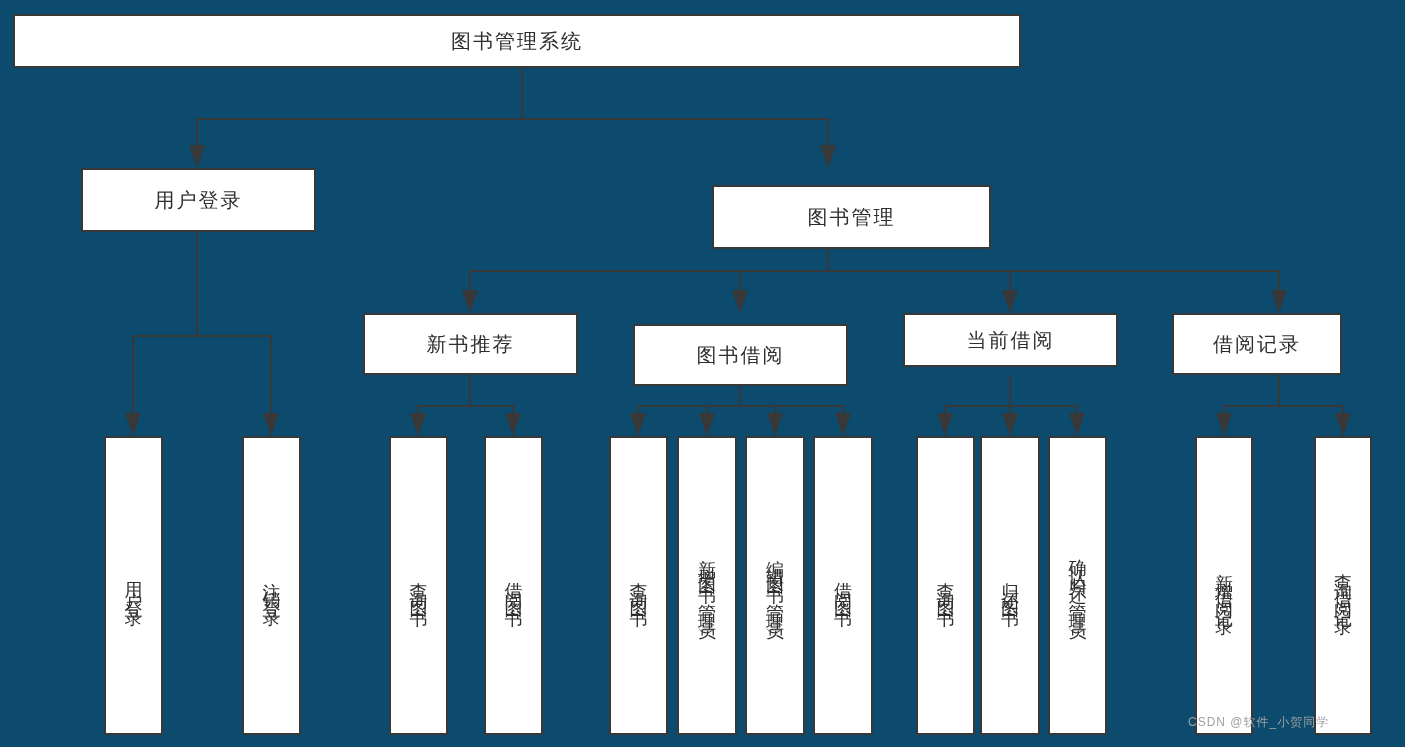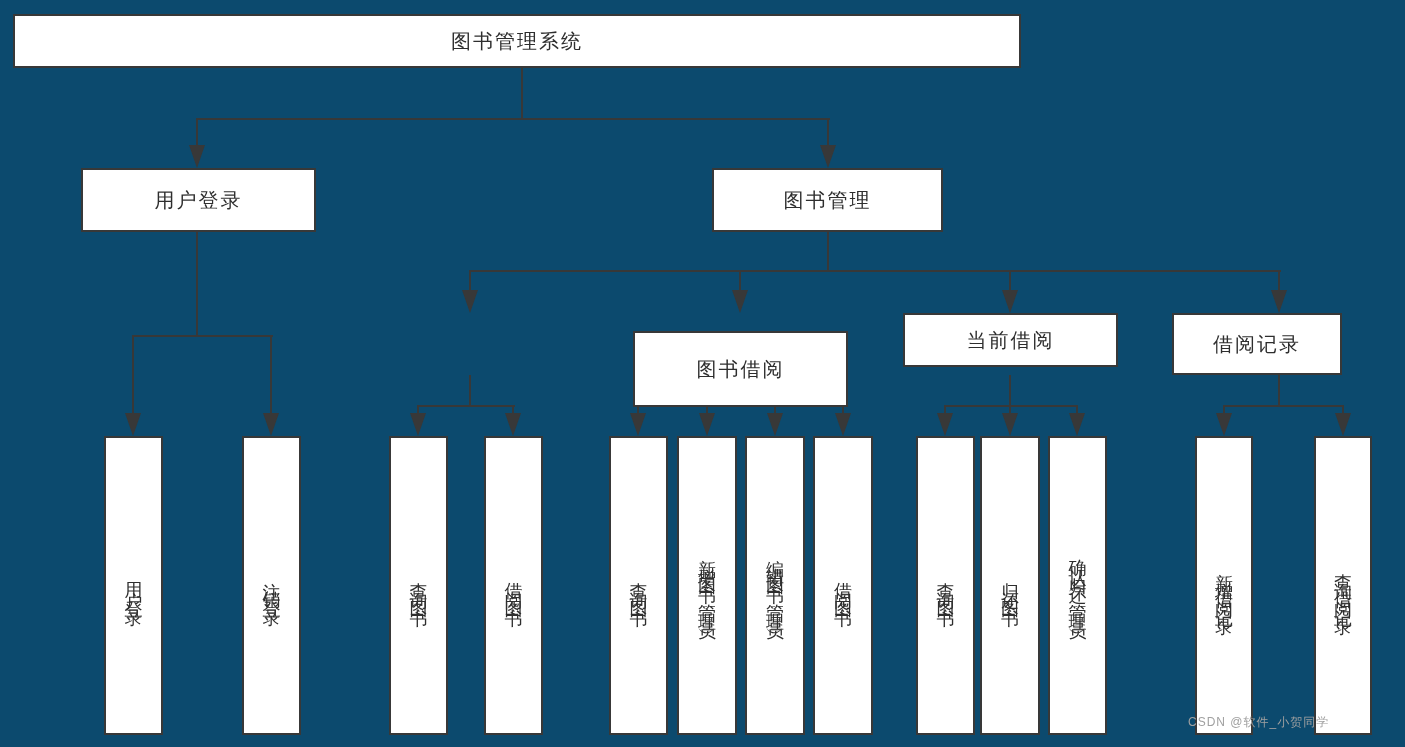--- a/index.html
+++ b/index.html
@@ -33,26 +33,29 @@
 <div id="canvas">
 
   <div class="box h" style="left:13px;top:14px;width:1008px;height:54px">
     <span>图书管理系统</span>
   </div>
 
   <div class="box h" style="left:81px;top:168px;width:235px;height:64px">
     <span>用户登录</span>
   </div>
 
-  <div class="box h" style="left:712px;top:168px;width:231px;height:64px">
+  <div class="box h" style="left:712px;top:185px;width:279px;height:64px">
     <span>图书管理</span>
   </div>
 
+  <div class="box h" style="left:363px;top:313px;width:215px;height:62px">
+    <span>新书推荐</span>
+  </div>
 
-  <div class="box h" style="left:633px;top:331px;width:215px;height:76px">
+  <div class="box h" style="left:633px;top:324px;width:215px;height:62px">
     <span>图书借阅</span>
   </div>
 
   <div class="box h" style="left:903px;top:313px;width:215px;height:54px">
     <span>当前借阅</span>
   </div>
 
   <div class="box h" style="left:1172px;top:313px;width:170px;height:62px">
     <span>借阅记录</span>
   </div>

